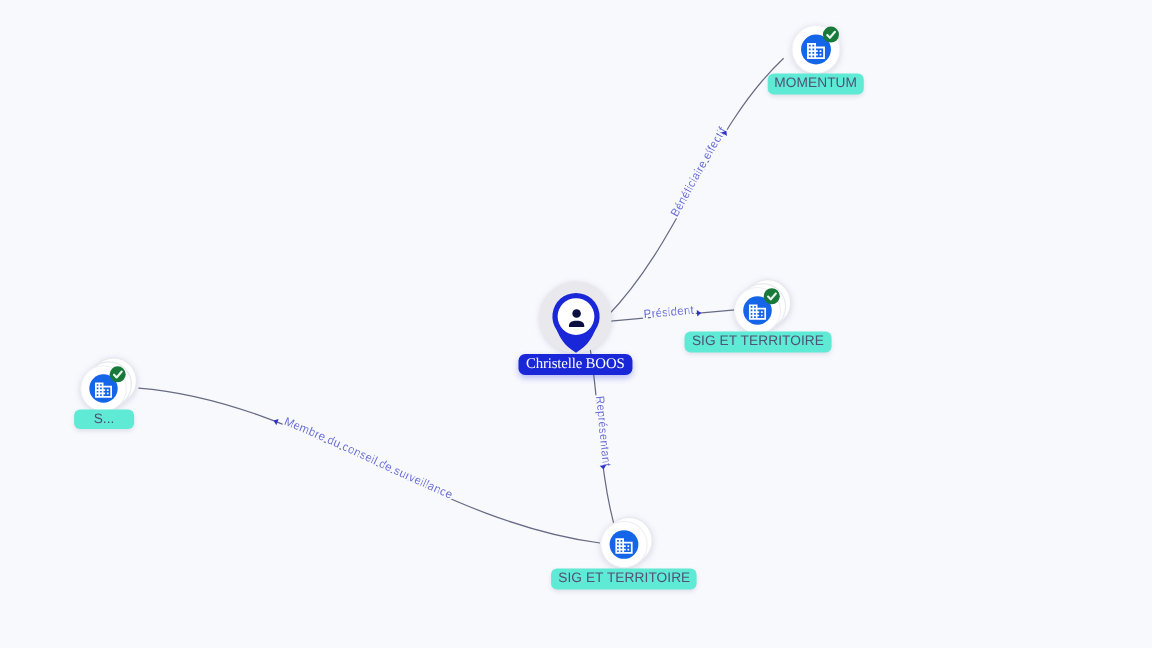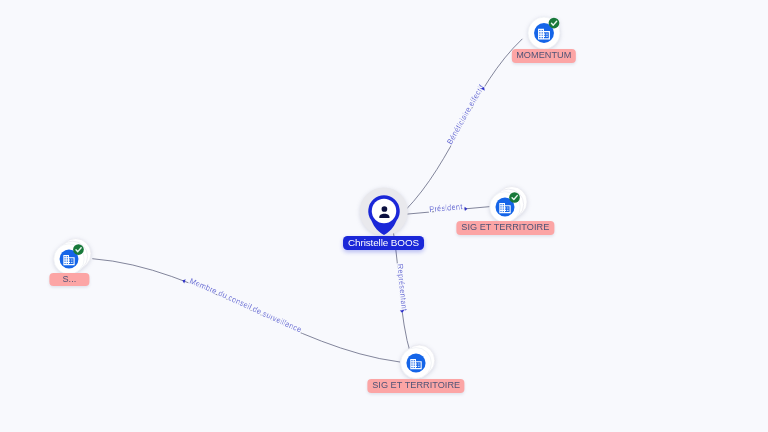--- a/index.html
+++ b/index.html
@@ -12,21 +12,21 @@
   .edge-path{fill:none;stroke:#676b84;stroke-width:.82;}
   .edge-label-text{font-family:"Liberation Sans",sans-serif;font-size:7.8px;fill:#6a6ed4;
                    letter-spacing:.05px;
                    paint-order:stroke fill;stroke:#f8f9fd;stroke-width:2.6px;stroke-linejoin:round;}
   .arrowhead{fill:#2f32c8;}
 
   .node{position:absolute;}
   .node-graphic{position:absolute;overflow:visible;
      filter:drop-shadow(0 1.4px 2.2px rgba(90,95,130,.22));}
   .nodelabel{position:absolute;left:50%;transform:translateX(-50%);
-     background:#fca5a5;color:#4f5376;font-size:9.15px;letter-spacing:.05px;
+     background:#5eead4;color:#4f5376;font-size:9.15px;letter-spacing:.05px;
      height:13.5px;line-height:13.5px;padding:0 4.6px;border-radius:4px;white-space:nowrap;
      min-width:30px;box-sizing:content-box;
      box-shadow:0 1.5px 3px rgba(90,95,130,.15);
      display:flex;align-items:center;justify-content:center;}
   .nodelabel.person{background:#1a27d8;color:#fff;font-size:9.9px;letter-spacing:-.1px;
      height:14px;line-height:14px;border-radius:4.5px;padding:0 5.5px;min-width:0;
      box-shadow:0 2px 4px rgba(26,39,216,.30);}
 </style>
 </head>
 <body>
@@ -77,21 +77,21 @@
       <div class="node person" style="left: 383.5px; top: 211.4px; width: 0px; height: 0px;">
       <svg class="node-graphic" width="70" height="80" viewBox="0 0 70 80" style="left: -35px; top: -40px;">
           <circle cx="34.8" cy="40.5" r="24" fill="#e9e9ed"></circle>
           <path d="M 22.070825 48.99955 A 15.75 15.75 0 1 1 47.929175 48.99955 C 45.450125 53.9797 43.500275 59.0701 35 64.1 C 26.499725 59.0701 24.549875 53.9797 22.070825 48.99955 Z" fill="#1a27d8"></path>
           <circle cx="35" cy="40" r="12.25" fill="#ffffff"></circle>
           <g>
             <circle cx="35.4" cy="38" r="2.85" fill="#0b1040"></circle>
             <path d="M 30.299999999999997 47 v -1.0 c 0 -1.55 1.15 -2.55 2.45 -2.85 l 1.4 -0.33 h 2.5 l 1.4 0.33 c 1.3 0.30 2.45 1.30 2.45 2.85 v 1.0 z" fill="#0b1040"></path>
           </g>
         </svg>
-      <div class="nodelabel person" style="top: 24.7px;">Christelle BOOS</div>
+      <div class="nodelabel person" style="top: 24.7px; font-family: Liberation Serif, serif;">Christelle BOOS</div>
     </div>
       <div class="node company" style="left: 543.8px; top: 33.2px; width: 0px; height: 0px;">
       <svg class="node-graphic" width="70" height="80" viewBox="0 0 70 80" style="left: -35px; top: -40px;">
           <circle cx="35" cy="40" r="16" fill="#ffffff" stroke="#eef0f4" stroke-width="0.75"></circle>
           <circle cx="35" cy="40" r="9.952" fill="#1565e8"></circle>
           <g transform="translate(27.848,33.898) scale(0.596)">
             <path d="M12 7V3H2v18h20V7H12zM6 19H4v-2h2v2zm0-4H4v-2h2v2zm0-4H4V9h2v2zm0-4H4V5h2v2zm4 12H8v-2h2v2zm0-4H8v-2h2v2zm0-4H8V9h2v2zm0-4H8V5h2v2zm10 12h-8v-2h2v-2h-2v-2h2v-2h-2V9h8v10zm-2-8h-2v2h2v-2zm0 4h-2v2h2v-2z" fill="#fbfdff" fill-rule="evenodd"></path>
           </g>
           <circle cx="44.952" cy="30.048000000000002" r="5.35" fill="#18793a"></circle>
           <path d="M 42.501999999999995 30.298000000000002 l 1.75 1.85 l 3.4 -3.95" fill="none" stroke="#e8f7ee" stroke-width="1.45" stroke-linecap="round" stroke-linejoin="round"></path>

